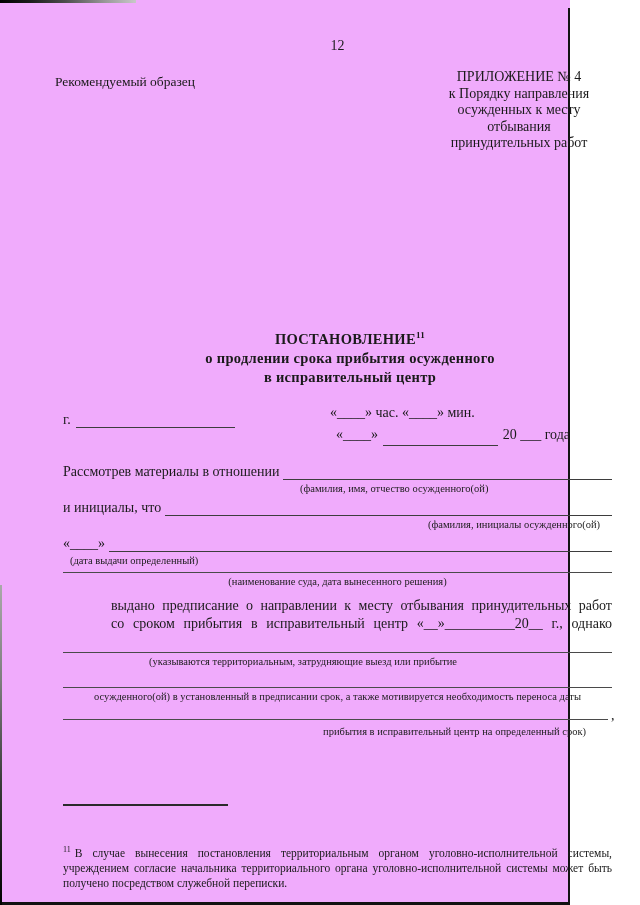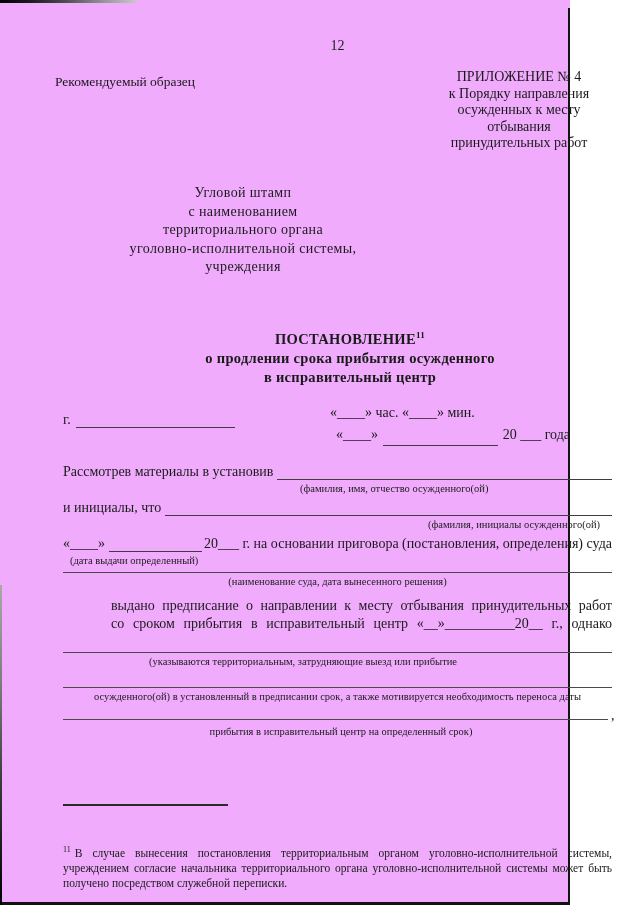--- a/index.html
+++ b/index.html
@@ -46,21 +46,21 @@
   .row-dateissued { top:536px; left:63px; width:549px; }
   .row-dateissued .tail { margin-left:2px; }
 
   .caption { position:absolute; font-size:10.5px; color:#1c1c1c; white-space:nowrap; }
   .cap-considered { top:483px; left:300px; width:312px; text-align:left; }
   .cap-established { top:519px; left:170px; width:430px; text-align:right; }
   .cap-dateissued { top:555px; left:70px; }
   .cap-court { top:576px; left:63px; width:549px; text-align:center; }
   .cap-circumstances { top:656px; left:63px; width:480px; text-align:center; }
   .cap-deadline { top:691px; left:63px; width:549px; text-align:center; }
-  .cap-arrival { top:726px; left:81px; width:520px; text-align:center; }
+  .cap-arrival { top:726px; left:66px; width:520px; text-align:right; }
 
   .rule { position:absolute; border-top:1px solid #4a4a4a; }
   .rule-court { top:572px; left:63px; width:549px; }
   .rule-circumstances { top:652px; left:63px; width:549px; }
   .rule-deadline { top:687px; left:63px; width:549px; }
   .rule-arrival { top:719px; left:63px; width:545px; }
   .arrival-comma { position:absolute; top:708px; left:611px; font-size:14px; }
 
   .para { top:597px; left:63px; width:549px; font-size:14px; line-height:17.5px; }
   .para .just { text-align:justify; text-align-last:justify;margin-left:48px; }
@@ -82,27 +82,20 @@
   <div class="abs pagenum">12</div>
 
   <div class="abs hdr-left">Рекомендуемый образец</div>
   <div class="abs hdr-right">
     <div>ПРИЛОЖЕНИЕ № 4</div>
     <div>к Порядку направления</div>
     <div>осужденных к месту отбывания</div>
     <div>принудительных работ</div>
   </div>
 
-  <div class="abs stamp">
-    <div>Угловой штамп</div>
-    <div>с наименованием</div>
-    <div>территориального органа</div>
-    <div>уголовно-исполнительной системы,</div>
-    <div>учреждения</div>
-  </div>
 
   <div class="abs title">
     <div><span>ПОСТАНОВЛЕНИЕ</span><sup>11</sup></div>
     <div>о продлении срока прибытия осужденного</div>
     <div>в исправительный центр</div>
   </div>
 
   <div class="abs cityrow">
     <span>г.</span>
     <span class="fill"></span>
@@ -110,35 +103,34 @@
   <div class="abs timeblock">
     <div>«____» час. «____» мин.</div>
     <div class="l2">
       <span>«____»</span>
       <span class="fill"></span>
       <span>20 ___ года</span>
     </div>
   </div>
 
   <div class="abs formrow row-considered">
-    <span>Рассмотрев материалы в установив</span>
+    <span>Рассмотрев материалы в отношении</span>
     <span class="fill"></span>
   </div>
   <div class="caption cap-considered">(фамилия, имя, отчество осужденного(ой)</div>
 
   <div class="abs formrow row-established">
     <span>и инициалы, что</span>
     <span class="fill"></span>
   </div>
   <div class="caption cap-established">(фамилия, инициалы осужденного(ой)</div>
 
   <div class="abs formrow row-dateissued">
     <span>«____»</span>
     <span class="fill"></span>
-    <span class="tail">20___ г. на основании приговора (постановления, определения) суда</span>
   </div>
   <div class="caption cap-dateissued">(дата выдачи определенный)</div>
 
   <div class="rule rule-court"></div>
   <div class="caption cap-court">(наименование суда, дата вынесенного решения)</div>
 
   <div class="abs para">
     <div class="just">выдано предписание о направлении к месту отбывания принудительных работ</div>
     <div class="just">со сроком прибытия в исправительный центр «__»__________20__ г., однако</div>
   </div>

